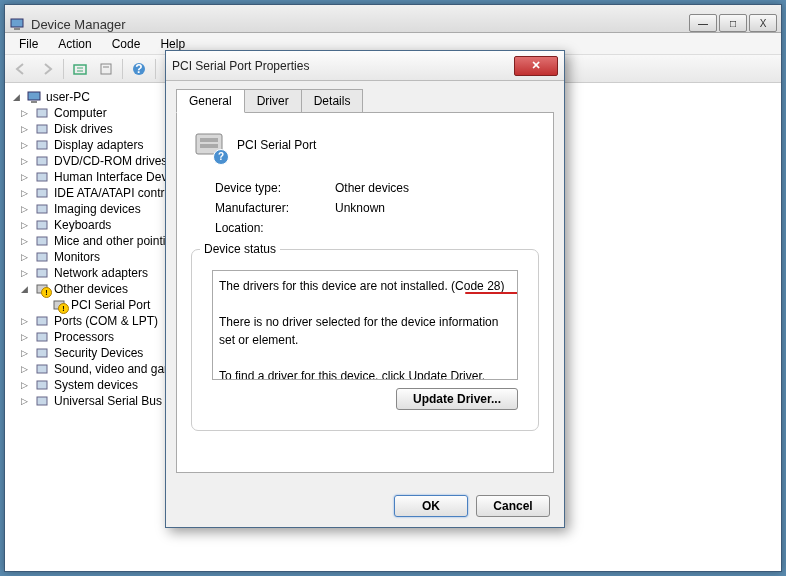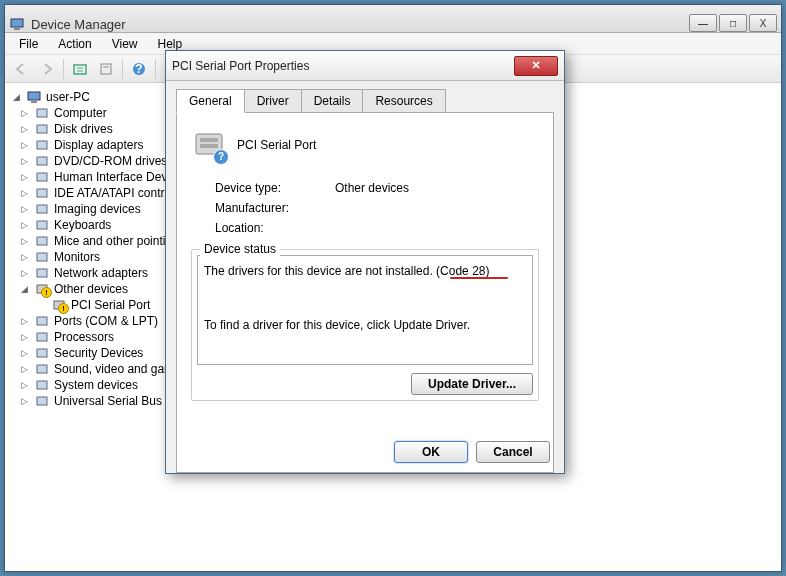--- a/index.html
+++ b/index.html
@@ -26,42 +26,42 @@
   .tree-root { display: flex; align-items: center; gap: 4px; padding: 1px 0; }
   .tree-expander { width: 11px; height: 11px; display: inline-flex; align-items: center; justify-content: center; font-size: 9px; color: #666; cursor: pointer; }
   .tree-node { display: flex; align-items: center; gap: 4px; padding: 1px 0 1px 22px; white-space: nowrap; }
   .tree-node .tree-expander { margin-left: -14px; }
   .tree-icon { width: 16px; height: 14px; display: inline-flex; align-items: center; justify-content: center; }
   .tree-sub { padding-left: 40px; display: flex; align-items: center; gap: 4px; padding-top: 1px; padding-bottom: 1px; }
   .warn-badge { position: relative; }
   .warn-badge::after { content: "!"; position: absolute; right: -2px; bottom: -2px; width: 9px; height: 9px; background: #ffcc00; border: 1px solid #b08000; border-radius: 50%; font-size: 7px; line-height: 9px; text-align: center; color: #000; font-weight: bold; }
   
   
-  .dialog { position: absolute; top: 50px; left: 165px; width: 400px; height: 424px; background: #f0f0f0; border: 1px solid #4a6a8a; box-shadow: 4px 4px 12px rgba(0,0,0,0.4); }
+  .dialog { position: absolute; top: 50px; left: 165px; width: 400px; height: 478px; background: #f0f0f0; border: 1px solid #4a6a8a; box-shadow: 4px 4px 12px rgba(0,0,0,0.4); }
   .dialog-titlebar { height: 30px; background: linear-gradient(#fdfdfd, #e8e8e8); border-bottom: 1px solid #bbb; display: flex; align-items: center; padding: 0 6px; }
   .dialog-title { flex: 1; font-size: 12px; color: #222; }
   .dialog-close { width: 44px; height: 20px; background: linear-gradient(#e07070,#c03030); border: 1px solid #802020; border-radius: 2px; color: #fff; display: flex; align-items: center; justify-content: center; font-size: 11px; font-weight: bold; cursor: pointer; }
   
   .dialog-body { padding: 8px 10px; }
   .tabs { display: flex; border-bottom: 1px solid #aaa; }
   .tab { padding: 4px 12px; background: #e8e8e8; border: 1px solid #aaa; border-bottom: none; margin-right: -1px; cursor: pointer; position: relative; }
   .tab.active { background: #fff; z-index: 2; border-bottom: 1px solid #fff; margin-bottom: -1px; }
   .tab-content { background: #fff; border: 1px solid #aaa; border-top: none; padding: 14px; height: 360px; }
   
   .device-header { display: flex; align-items: center; gap: 10px; margin-bottom: 18px; }
   .device-big-icon { width: 36px; height: 36px; display: flex; align-items: center; justify-content: center; position: relative; }
   .device-big-icon::after { content: "?"; position: absolute; right: -2px; bottom: -2px; width: 14px; height: 14px; background: #4a90d0; border: 1px solid #fff; border-radius: 50%; color: #fff; font-size: 10px; line-height: 14px; text-align: center; font-weight: bold; }
   
   .info-row { display: flex; margin: 6px 0 6px 24px; }
   .info-label { width: 120px; }
   .info-value { flex: 1; position: relative; }
   .red-underline { height: 2px; background: #d02020; border-radius: 1px; margin-top: 1px; }
   .red-underline.loc { width: 190px; }
   
-  .status-group { margin-top: 14px; border: 1px solid #ccc; border-radius: 2px; padding: 5px; position: relative; }
+  .status-group { margin-top: 14px; border: 1px solid #ccc; border-radius: 7px; padding: 20px; position: relative; }
   .status-legend { position: absolute; top: -8px; left: 8px; background: #fff; padding: 0 4px; }
   .status-box { width: 100%; height: 110px; border: 1px solid #aaa; background: #fff; padding: 6px; overflow-y: scroll; line-height: 1.5; }
   .status-line1 { position: relative; }
   .status-line1 .underline-span { position: absolute; left: 246px; top: 15px; width: 58px; height: 2px; background: #d02020; border-radius: 1px; }
   
   .update-btn-row { text-align: right; margin-top: 8px; }
   .btn { padding: 3px 16px; background: linear-gradient(#fdfdfd,#e0e0e0); border: 1px solid #888; border-radius: 3px; cursor: pointer; min-width: 74px; font-weight: bold; }
   .btn.primary { border-color: #4a80c0; box-shadow: 0 0 2px #6aa0e0; }
   
   .dialog-footer { position: absolute; bottom: 10px; right: 14px; display: flex; gap: 8px; align-items: center; }
@@ -83,21 +83,21 @@
     <div class="win-btns">
       <div class="win-btn">—</div>
       <div class="win-btn">□</div>
       <div class="win-btn close">X</div>
     </div>
   </div>
 
   <div class="menubar">
     <div class="menu-item">File</div>
     <div class="menu-item">Action</div>
-    <div class="menu-item">View</div>
+    <div class="menu-item">Code</div>
     <div class="menu-item">Help</div>
   </div>
 
   <div class="toolbar">
     <div class="tool-btn disabled">
         <svg width="14" height="14">
           <path d="M9 2 L3 7 L9 12" fill="none" stroke="#bbb" stroke-width="2"></path>
         </svg>
       </div>
     <div class="tool-btn disabled">
@@ -320,51 +320,52 @@
 <div class="dialog">
   <div class="dialog-titlebar">
     <span class="dialog-title">PCI Serial Port Properties</span>
     <div class="dialog-close">✕</div>
   </div>
   <div class="dialog-body">
     <div class="tabs">
       <div class="tab active">General</div>
       <div class="tab">Driver</div>
       <div class="tab">Details</div>
-      <div class="tab">Resources</div>
     </div>
     <div class="tab-content">
       <div class="device-header">
         <div class="device-big-icon">
           <svg width="34" height="34">
               <rect x="4" y="6" width="26" height="20" rx="2" fill="#d8d8d8" stroke="#888"></rect>
               <rect x="8" y="10" width="18" height="4" fill="#aaa"></rect>
               <rect x="8" y="16" width="18" height="4" fill="#aaa"></rect>
             </svg>
         </div>
         <span>PCI Serial Port</span>
       </div>
       <div class="info-row">
         <span class="info-label">Device type:</span>
         <span class="info-value">Other devices</span>
       </div>
       <div class="info-row">
         <span class="info-label">Manufacturer:</span>
+        <span class="info-value">Unknown</span>
       </div>
       <div class="info-row">
         <span class="info-label">Location:</span>
       </div>
       <div class="status-group">
         <span class="status-legend">Device status</span>
         <div class="status-box">
           <div class="status-line1">
             <span>The drivers for this device are not installed. (Code 28)</span>
             <span class="underline-span"></span>
           </div>
           <br>
+          <div>There is no driver selected for the device information set or element.</div>
           <br>
           <div>To find a driver for this device, click Update Driver.</div>
         </div>
         <div class="update-btn-row">
           <button class="btn">Update Driver...</button>
         </div>
       </div>
     </div>
   </div>
   <div class="dialog-footer">

